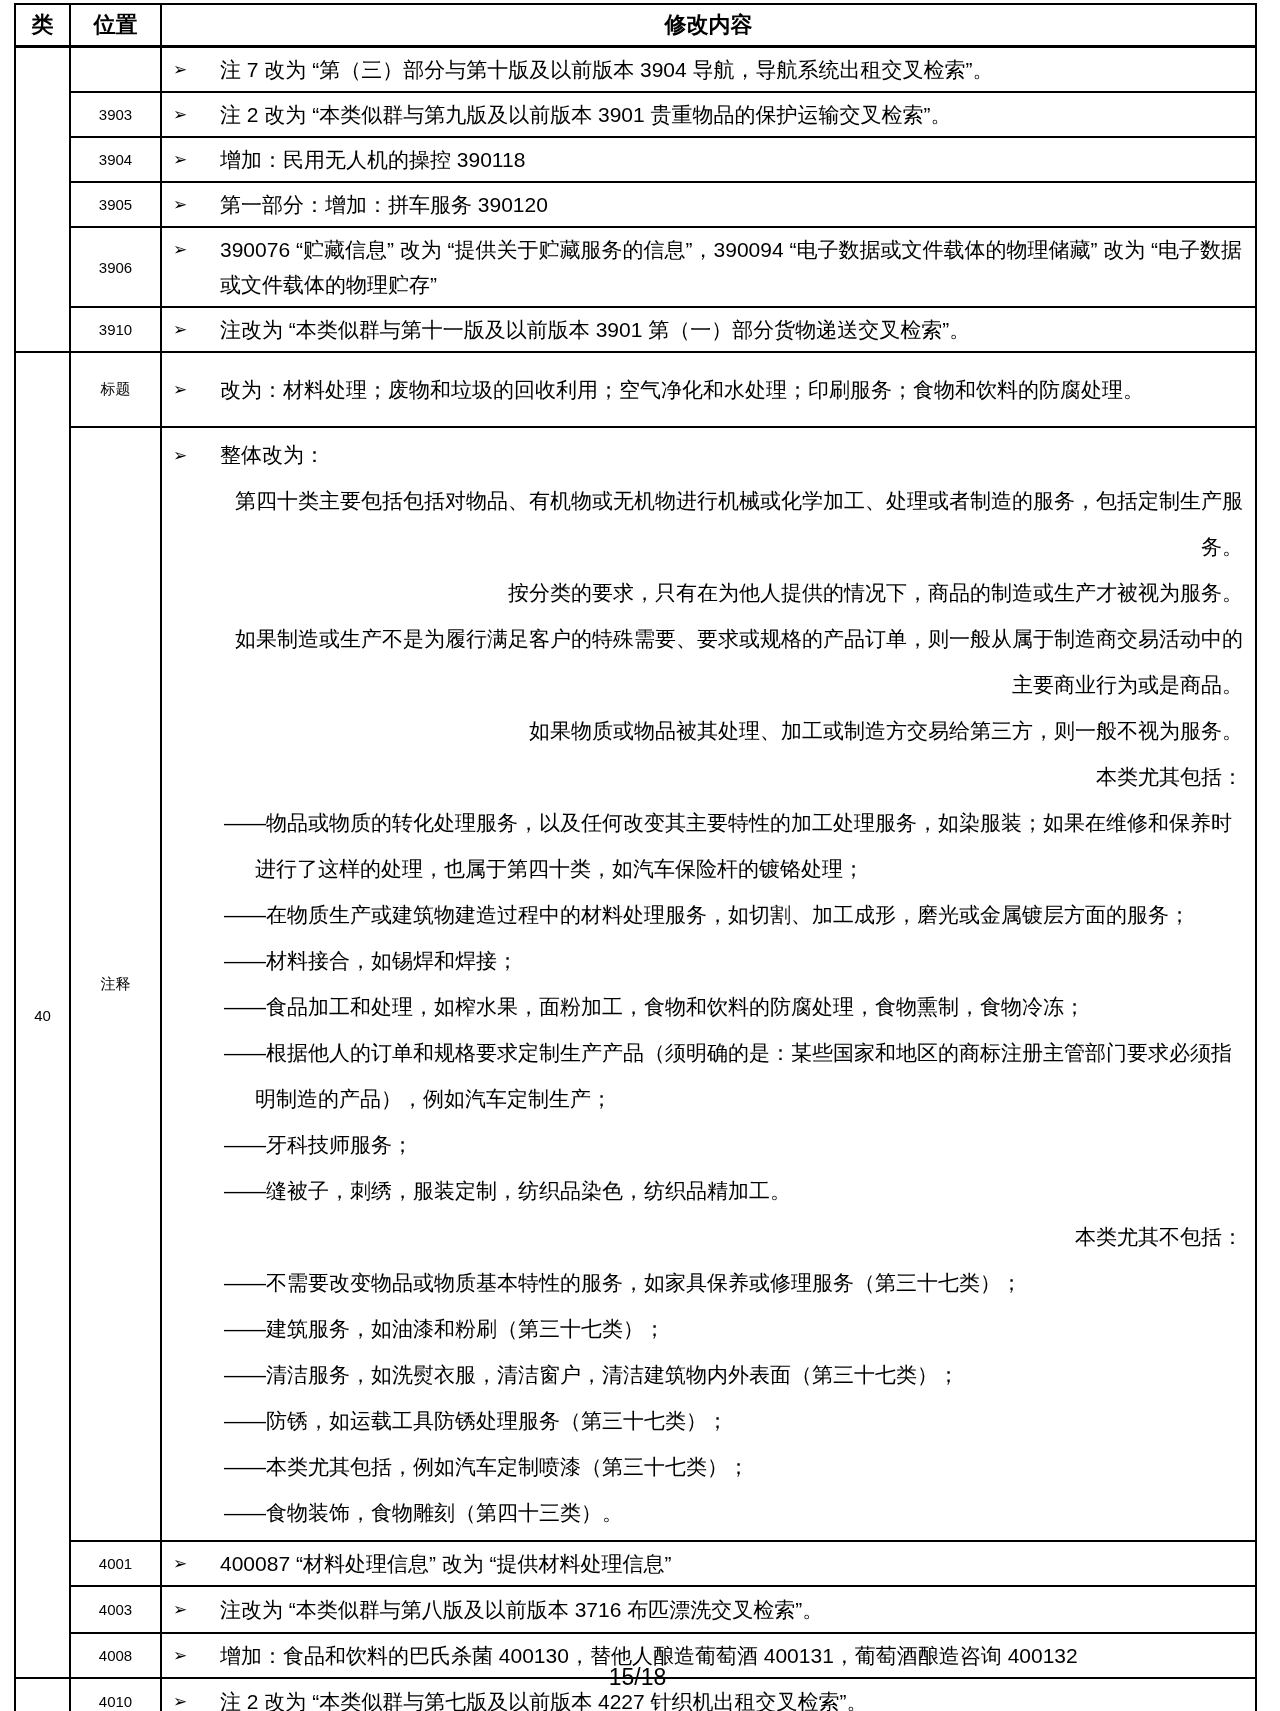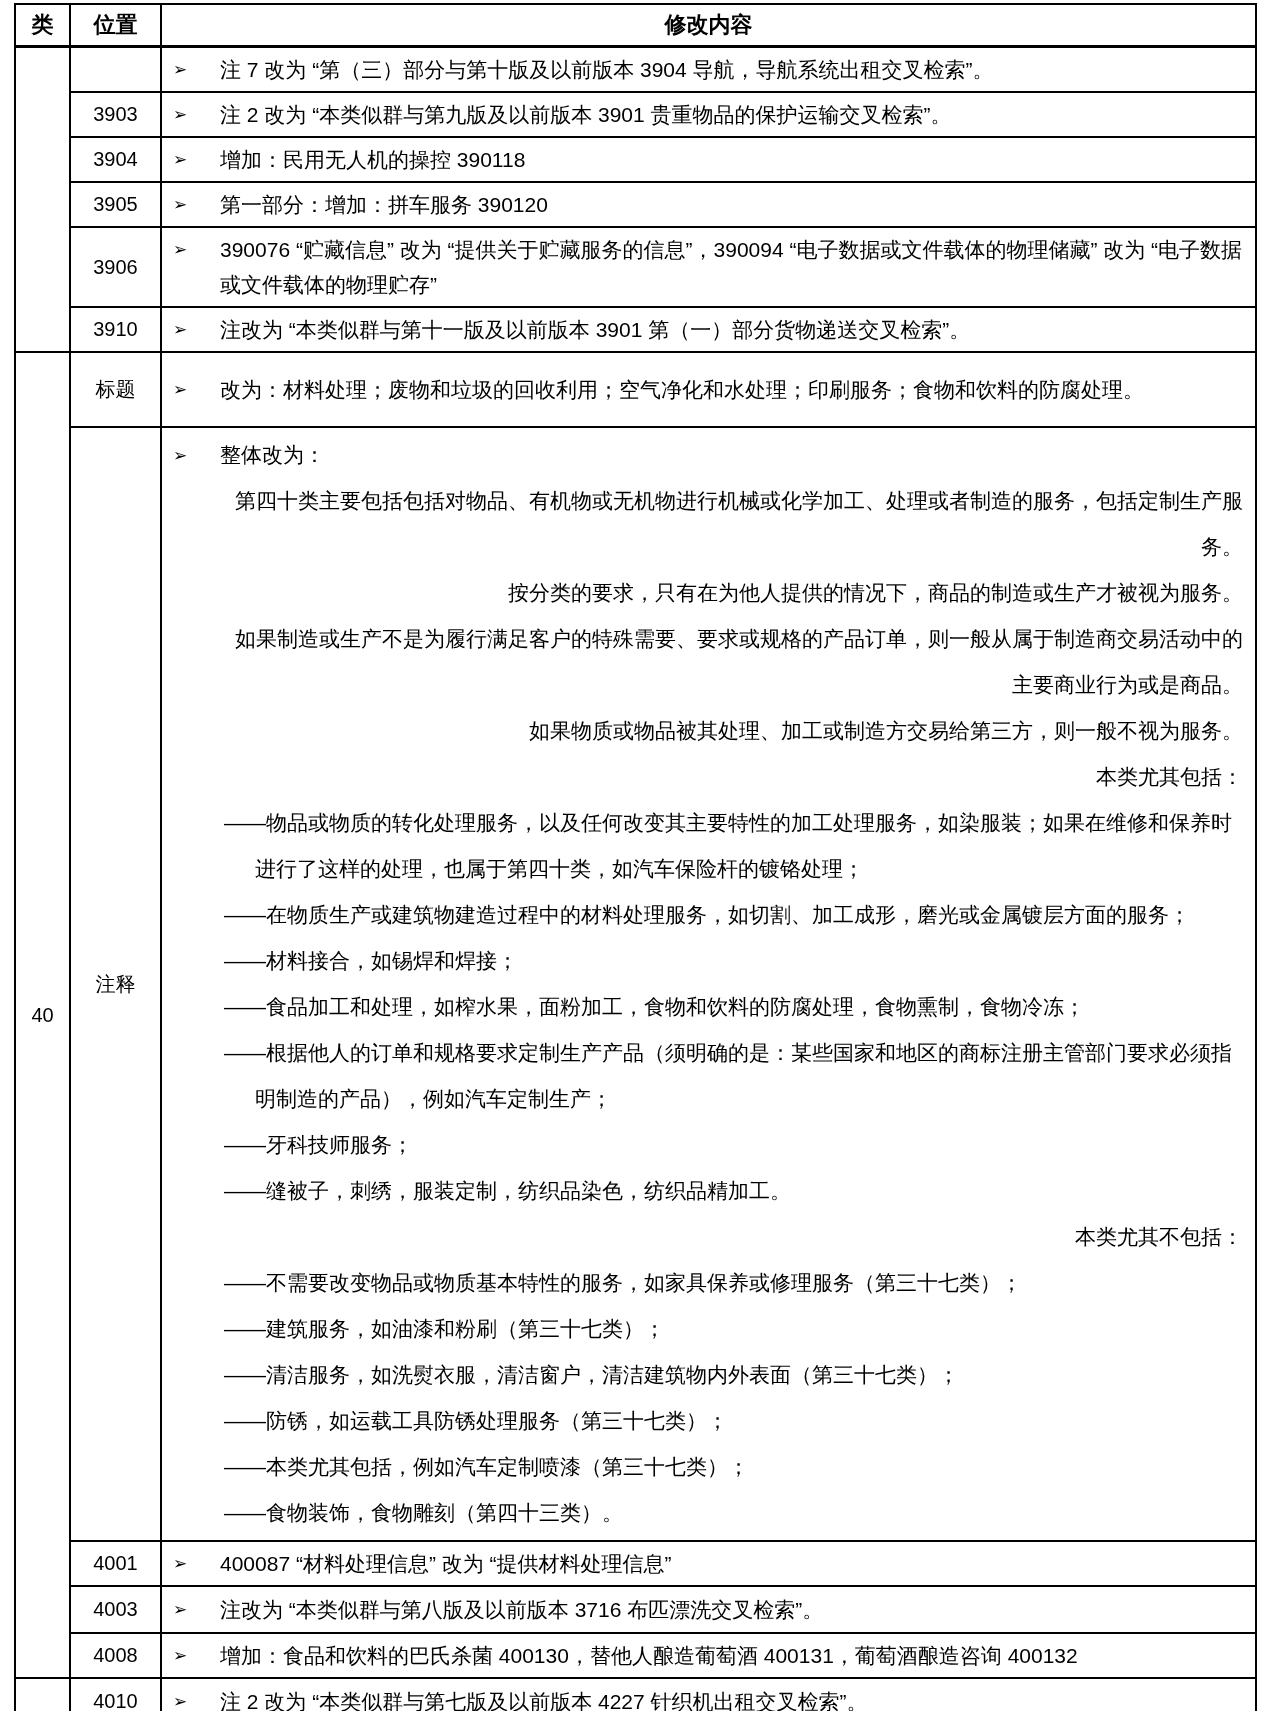--- a/index.html
+++ b/index.html
@@ -34,21 +34,21 @@
     height: 40px;
     border-bottom-width: 3px;
     font-size: 22px;
     font-weight: bold;
     text-align: center;
     vertical-align: middle;
   }
   td.cell-class, td.cell-pos {
     text-align: center;
     vertical-align: middle;
-    font-size: 20px;
+    font-size: 15px;
   }
   td.cell-content {
     vertical-align: middle;
     font-size: 21px;
     line-height: 35px;
     padding: 4px 12px 4px 13px;
     word-break: break-all;
     overflow-wrap: anywhere;
   }
   td.cell-content.notes {
@@ -197,14 +197,15 @@
         <tr style="height: 47px;">
           <td class="cell-class" rowspan="1"></td>
           <td class="cell-pos">4010</td>
           <td class="cell-content">
             <p class="k-bullet"><span class="marker">➢</span>注 2 改为 “本类似群与第七版及以前版本 4227 针织机出租交叉检索”。</p>
           </td>
         </tr>
       </tbody>
   </table>
 
+  <div class="footer">15/18</div>
 
 </div>
 
 </body></html>

